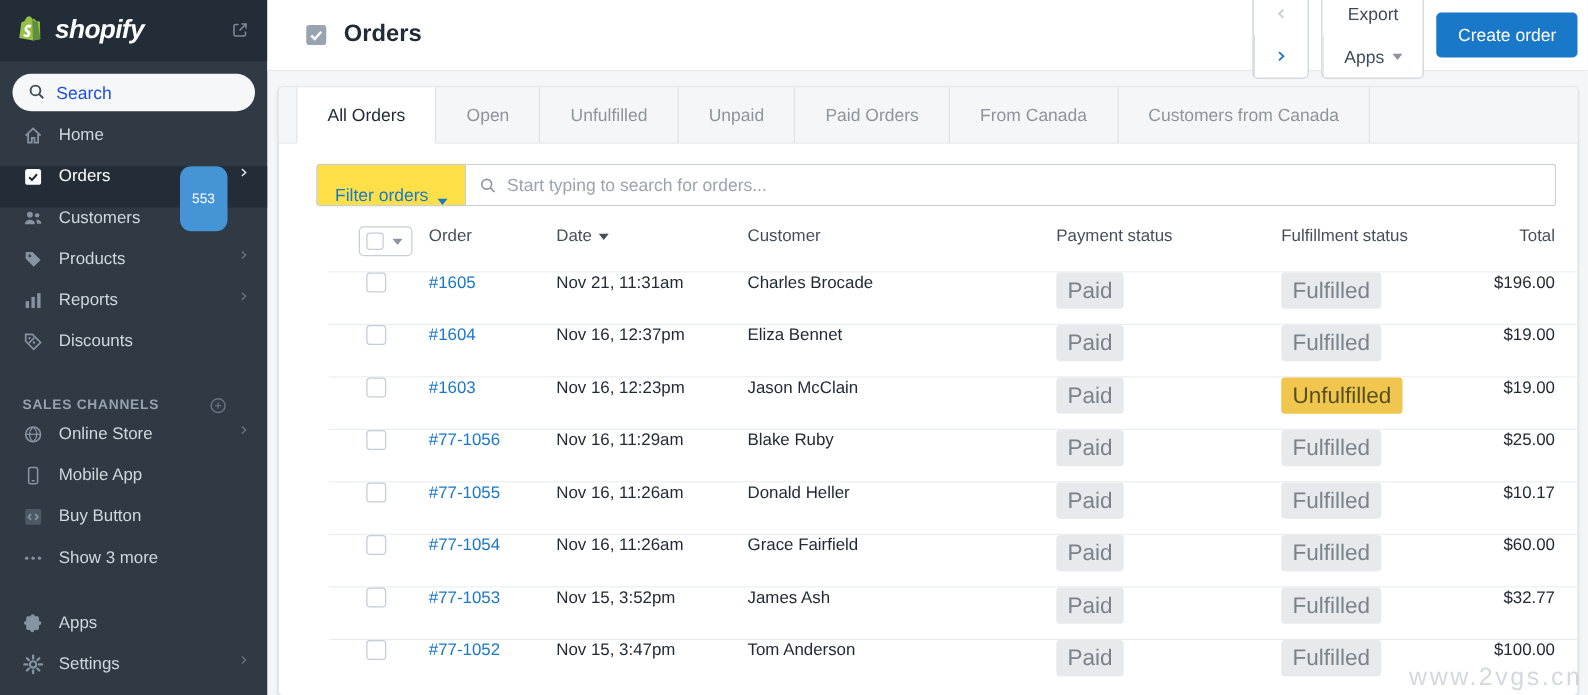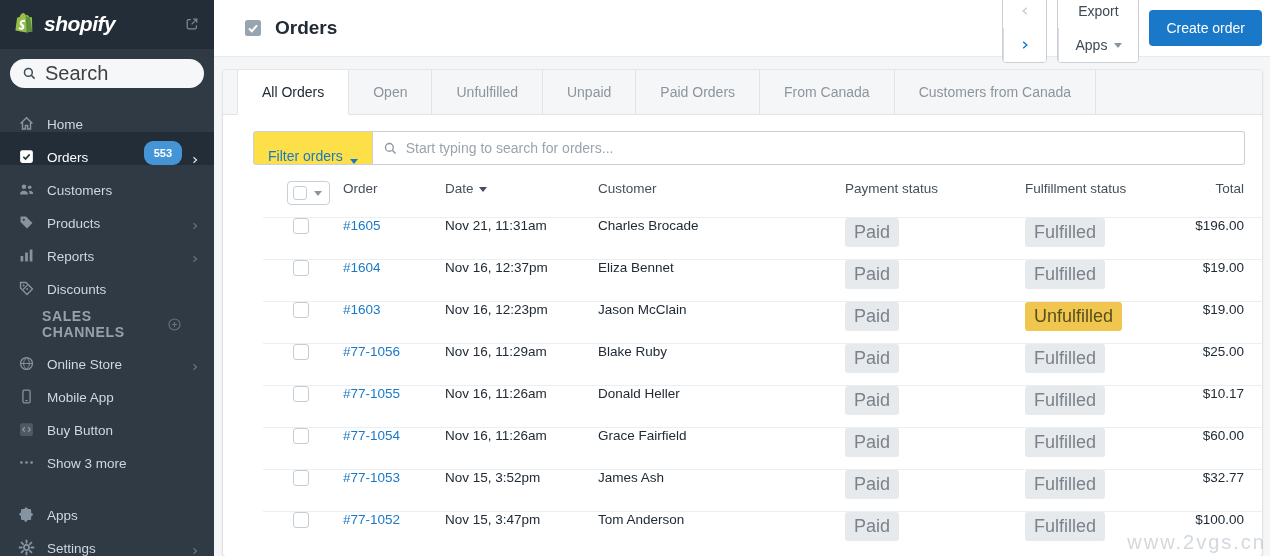--- a/index.html
+++ b/index.html
@@ -26,40 +26,40 @@
   .logo-wordmark {
     color:#fff; font-weight:bold; font-style:italic;
     font-size:21px; letter-spacing:-.5px; margin-left:8px; flex:1;
   }
   .ext-icon { color:#7f8c98; display:flex; }
   .sb-search {
     margin:11px 10px; height:30px; border-radius:15px;
     background:#f6f7f8; display:flex; align-items:center;
     padding:0 12px; color:#3e4a56;
   }
-  .sb-search .ph { color:#404040; font-size:20px; margin-left:8px; }
+  .sb-search .ph { color:#1d4ed8; font-size:14px; margin-left:8px; }
   .nav-item {
-    height:33px; display:flex; align-items:flex-end;
+    height:33px; display:flex; align-items:flex-start;
     padding:0 14px 0 18px; cursor:pointer;
     color:#cfd7de; font-size:13.5px; font-weight:500;
   }
   .nav-item .ico { width:17px; height:17px; color:#8694a1; display:flex; margin-right:12px; flex-shrink:0; }
   .nav-item .lbl { flex:1; }
   .nav-item.active { background:#222d38; color:#ffffff; }
   .nav-item.active .ico { color:#ffffff; }
   .count-badge {
-    background:#4494d6; color:#fff; font-size:11px; font-weight:bold;
-    padding:6px 10px; border-radius:9px; margin-right:8px;
+    background:#4494d6; color:#fff; font-size:11px; font-weight:normal;
+    padding:20px 10px; border-radius:9px; margin-right:8px;
   }
   .chev { color:#66727e; display:flex; }
   .nav-item.active .chev { color:#dfe6ec; }
   .section-head {
     margin-top:12px; height:30px; display:flex; align-items:center;
-    padding:0 32px 0 18px; color:#95a2ae; font-size:14px;
-    font-weight:bold; letter-spacing:.6px;margin-left:24px;
+    padding:0 32px 0 18px; color:#95a2ae; font-size:11px;
+    font-weight:bold; letter-spacing:.6px;
   }
   .section-head .lbl { flex:1; }
   .sb-gap { height:20px; }
 
   
   .main { flex:1; position:relative; display:flex; flex-direction:column; background:#f4f6f8; }
   .topbar {
     height:57px; background:#fff; border-bottom:1px solid #e6eaee;
     display:flex; align-items:center; padding:0 8px 0 29px;
   }

